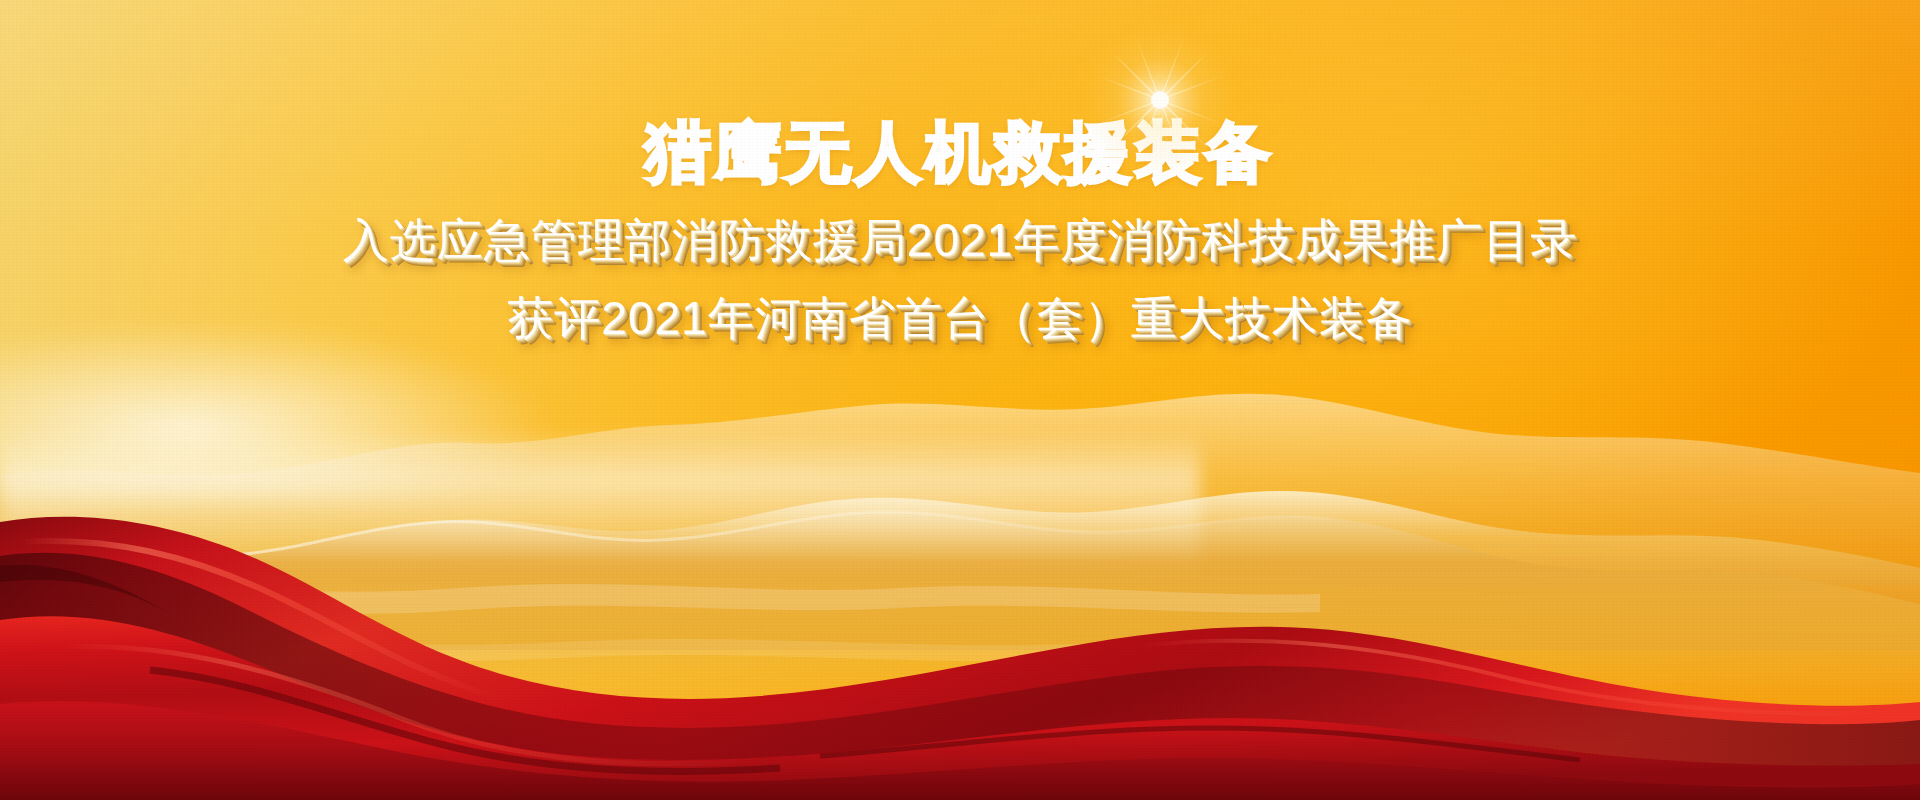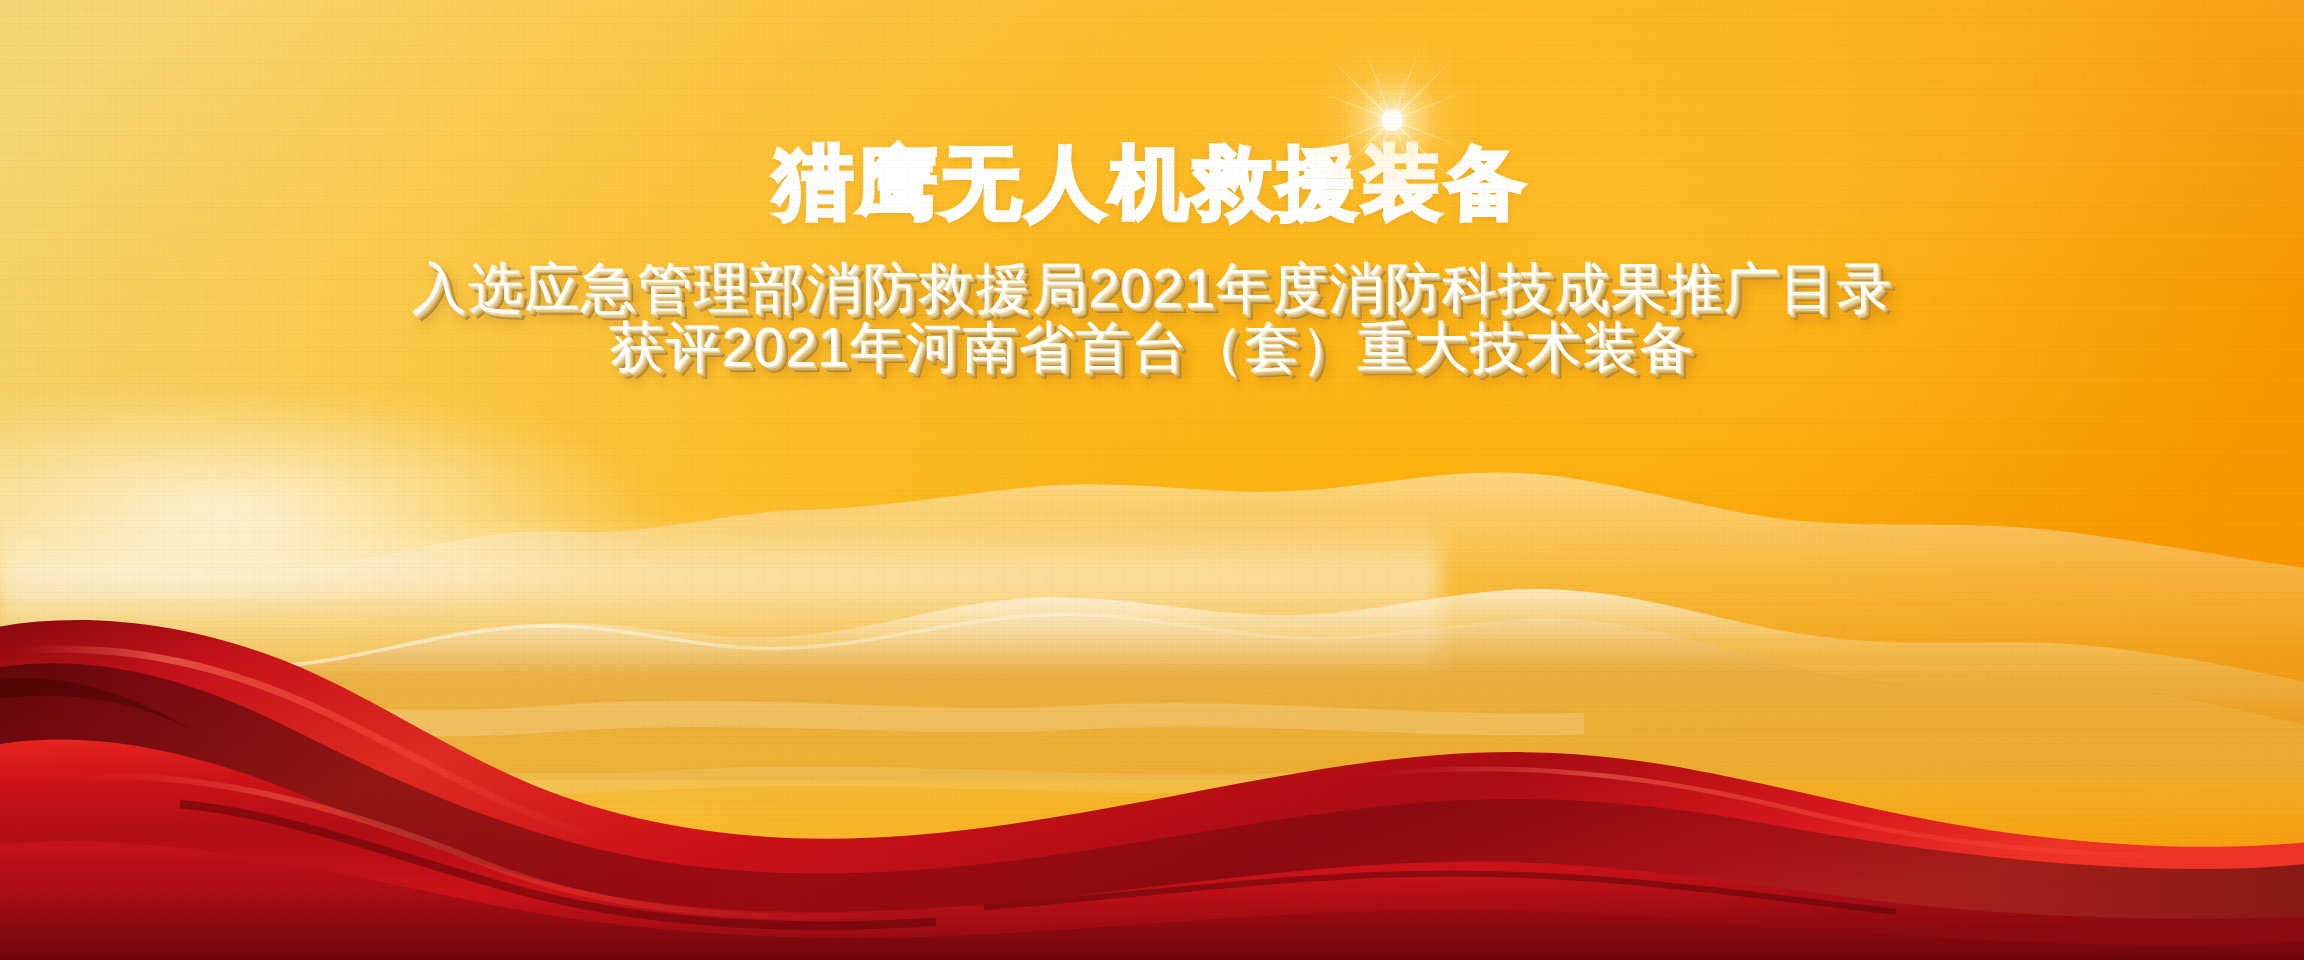--- a/index.html
+++ b/index.html
@@ -97,21 +97,21 @@
     white-space:nowrap;
     text-shadow:
       1px 1px 0 #f6e6b8,
       2px 2px 0 #e8cf8f,
       3px 3px 0 #d8b366,
       4px 4px 0 #c89a46,
       5px 5px 0 #b5862f,
       6px 7px 10px rgba(150,75,0,0.45);
   }
   #sub-line-1 { top:210px; }
-  #sub-line-2 { top:259px; }
+  #sub-line-2 { top:288px; }
 
   
   #grain {
     position:absolute; inset:0;
     opacity:0.05;
     background-image:
       repeating-linear-gradient(0deg, rgba(0,0,0,0.5) 0px, rgba(0,0,0,0) 1px, rgba(0,0,0,0) 3px),
       repeating-linear-gradient(90deg, rgba(0,0,0,0.4) 0px, rgba(0,0,0,0) 1px, rgba(0,0,0,0) 4px);
     pointer-events:none;
   }

